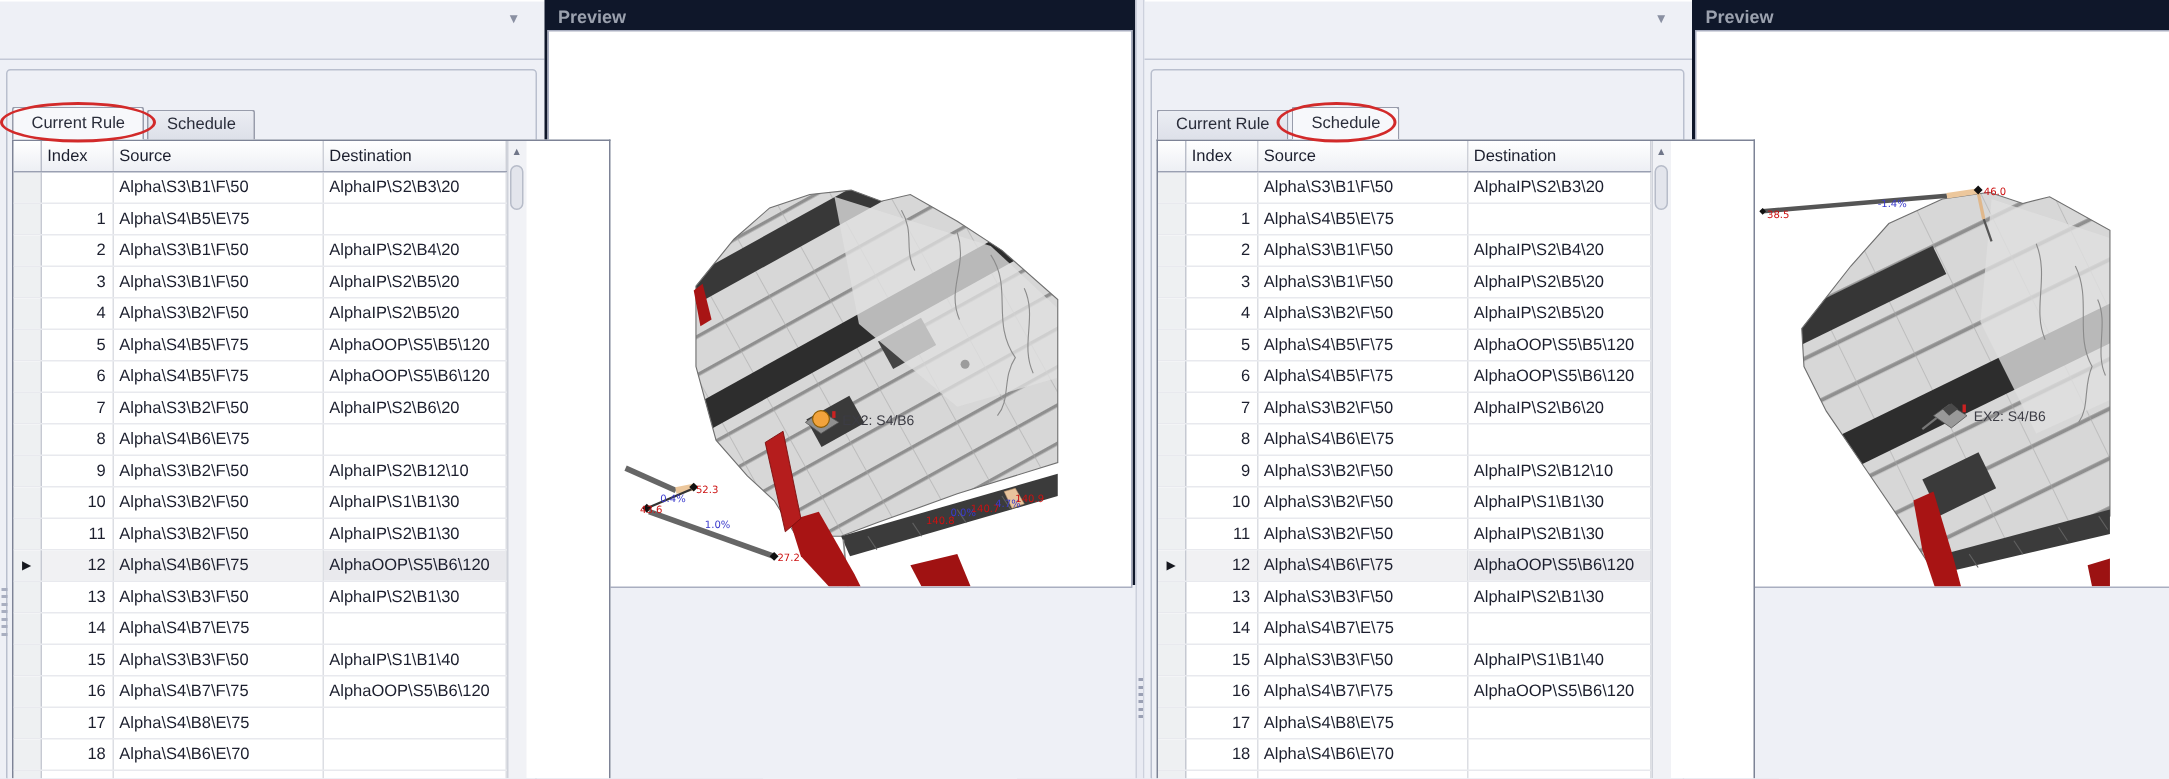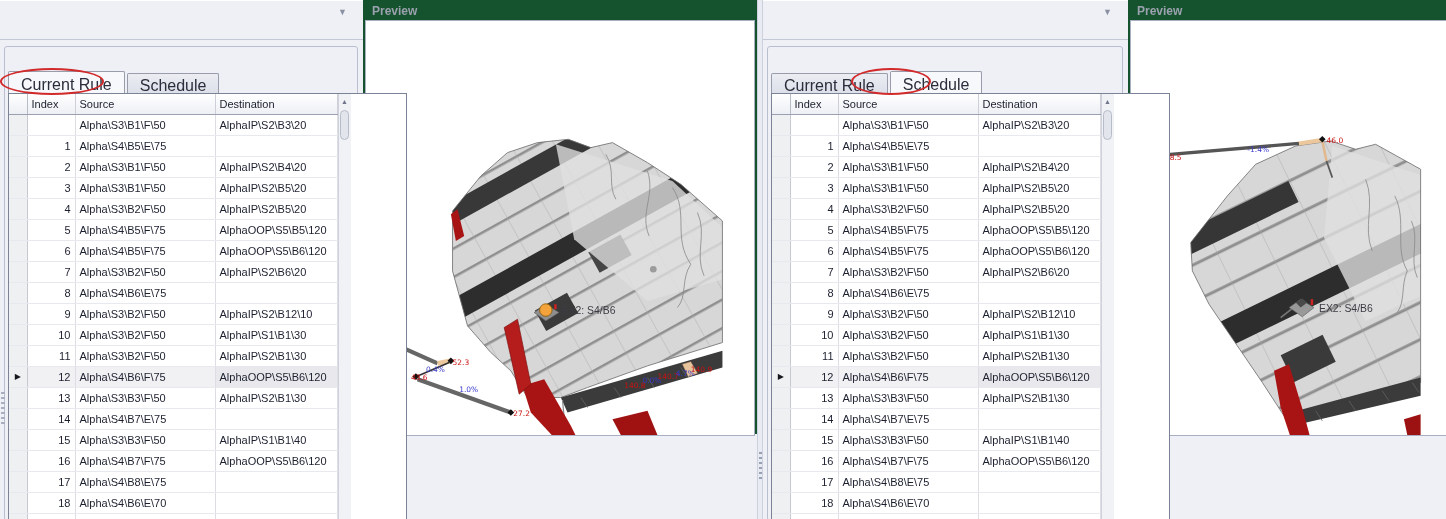--- a/index.html
+++ b/index.html
@@ -5,42 +5,42 @@
   * { box-sizing: border-box; }
   body { margin:0; font-family:"Liberation Sans",sans-serif; background:#dfe2ec; }
   #app { position:relative; width:1446px; height:519px; overflow:hidden; background:#eef0f6; }
 
   
   .tpanel { position:absolute; top:0; height:519px; background:#eef0f6; }
   .toolbar { position:absolute; left:0; right:0; top:0; height:40px; border-bottom:1px solid #c3c8d6; box-shadow:0 1px 0 #fff inset; }
   .dd { position:absolute; right:16px; top:7px; font-size:9px; color:#8a90a2; cursor:pointer; }
   .gbox { position:absolute; left:4px; right:5px; top:46px; bottom:-2px; border:1px solid #b9bfce; border-radius:3px; background:#eef0f6; }
   .tabs { position:absolute; left:8px; top:71px; display:flex; align-items:flex-end; height:22px; z-index:2; }
-  .tab { font-size:16px; color:#2a2d3a; padding:3px 12px 3px; border:1px solid #989cab; border-bottom:none; border-radius:2px 2px 0 0; background:linear-gradient(#ebedf3,#dde0e9); margin-right:2px; height:20px; white-space:nowrap; cursor:pointer; }
+  .tab { font-size:11px; color:#2a2d3a; padding:3px 12px 3px; border:1px solid #989cab; border-bottom:none; border-radius:2px 2px 0 0; background:linear-gradient(#ebedf3,#dde0e9); margin-right:2px; height:20px; white-space:nowrap; cursor:pointer; }
   .tab.active { background:#f7f8fb; height:22px; padding-top:4px; z-index:3; position:relative; }
   .annot { position:absolute; border:2px solid #d22a2a; border-radius:50%; z-index:6; pointer-events:none; }
 
   .twrap { position:absolute; left:8px; top:93px; width:399px; bottom:0; border:1px solid #7d8396; border-bottom:none; background:#fff; display:flex; overflow:hidden; z-index:1; }
   table.grid { border-collapse:collapse; table-layout:fixed; width:328px; font-size:11px; color:#1c1f2e; }
   col.c-ind { width:18px; } col.c-idx { width:48px; } col.c-src { width:140px; } col.c-dst { width:122px; }
   .grid th { height:20px; font-weight:normal; text-align:left; padding:0 4px; background:linear-gradient(#ffffff,#edeff4); border-right:1px solid #cdd0d8; border-bottom:1px solid #9aa0b2; white-space:nowrap; overflow:hidden; }
   .grid td { height:21px; line-height:20px; padding:0 4px; border-right:1px solid #dcdee3; border-bottom:1px solid #e8e9ee; white-space:nowrap; overflow:hidden; background:#fff; }
   .grid td.ind { background:#eef0f2; border-right:1px solid #c6c9d2; padding:0; text-align:center; font-size:8px; color:#16181f; }
   .grid th.ind { border-right:1px solid #b9bdc9; }
   .grid td.idx { text-align:right; }
   .grid tr.sel td { background:#f1f1f3; }
   .grid tr.sel td.dst { background:#e9e9ed; }
   .grid tr.sel td.ind { background:#eef0f2; }
   .vscroll { width:13px; background:#f1f2f6; border-left:1px solid #cfd2da; position:relative; flex:none; }
   .sbtn { position:absolute; top:0; left:0; right:0; height:15px; text-align:center; font-size:7px; line-height:15px; color:#707689; cursor:pointer; }
   .sthumb { position:absolute; left:1px; top:16px; width:9px; height:30px; background:#e3e5ec; border:1px solid #b7bcc9; border-radius:5px; cursor:pointer; }
   .hgrip { position:absolute; left:1px; top:392px; width:4px; height:34px; background:repeating-linear-gradient(#a8aec0 0 2px, transparent 2px 5px); }
 
   
-  .ppanel { position:absolute; top:0; height:434px; background:#14532d; }
+  .ppanel { position:absolute; top:0; height:390px; background:#0f172a; }
   .ptitle { position:absolute; left:9px; top:4px; font-size:12px; font-weight:bold; color:#9ba1ae; }
   .pbox { position:absolute; left:2px; top:20px; bottom:-2px; right:2px; border:1px solid #a9aec0; background:#fff; overflow:hidden; }
   .pbox.cut { right:-2px; }
   svg.scene { position:absolute; left:0; top:0; width:100%; height:100%; }
   .slabel { font-size:9px; font-family:"DejaVu Sans",sans-serif; }
   .ex2 { font-size:12.5px; fill:#3c3c44; font-family:"Liberation Sans",sans-serif; }
 
   .vsplit { position:absolute; top:0; height:519px; width:6px; background:#e9ebf3; border-left:1px solid #cdd1dd; border-right:1px solid #cdd1dd; }
   .vsplit .grip { position:absolute; top:452px; left:1px; width:3px; height:30px; background:repeating-linear-gradient(#9aa0b4 0 2px, transparent 2px 5px); }
 </style>

